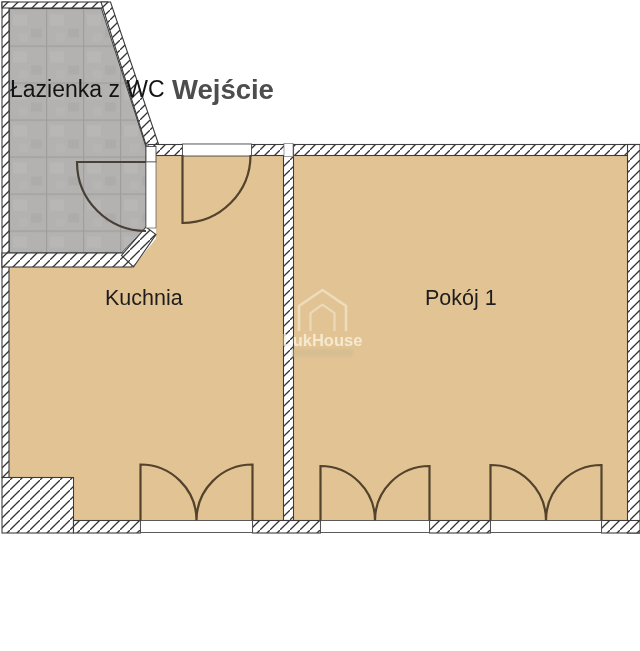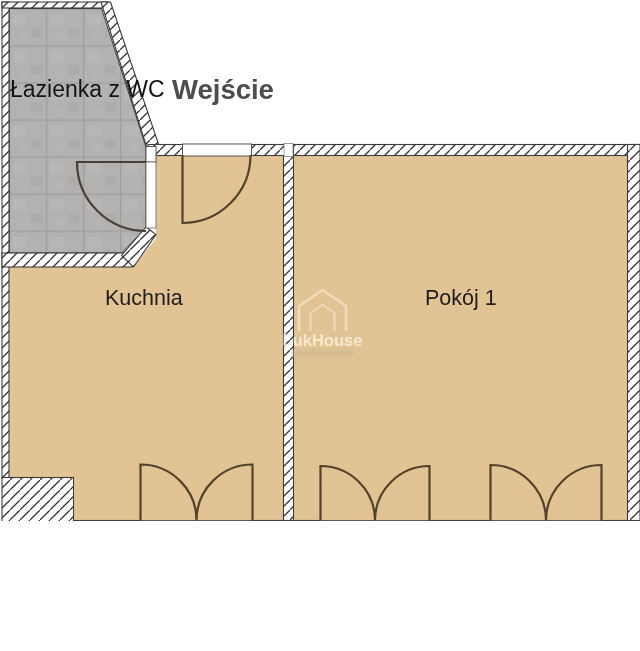--- a/index.html
+++ b/index.html
@@ -1,16 +1,16 @@
 <!DOCTYPE html>
 <html><head>
 <meta charset="utf-8">
 <style>
   html,body{margin:0;padding:0;background:#ffffff;}
-  .stage{position:relative;width:640px;height:521px;background:#ffffff;overflow:hidden;
+  .stage{position:relative;width:640px;height:651px;background:#ffffff;overflow:hidden;
          font-family:"Liberation Sans", sans-serif;}
   svg{display:block;}
   text{font-family:"Liberation Sans", sans-serif;}
   .room-label{font-size:21.5px;fill:#1d1d1d;}
   .bath-label{font-size:23px;fill:#141414;}
   .entrance-label{font-size:27.5px;font-weight:bold;fill:#4d4d4d;}
   .wm-text{font-size:16.5px;font-weight:bold;fill:rgba(250,243,226,0.78);}
 </style>
 </head>
 <body>

